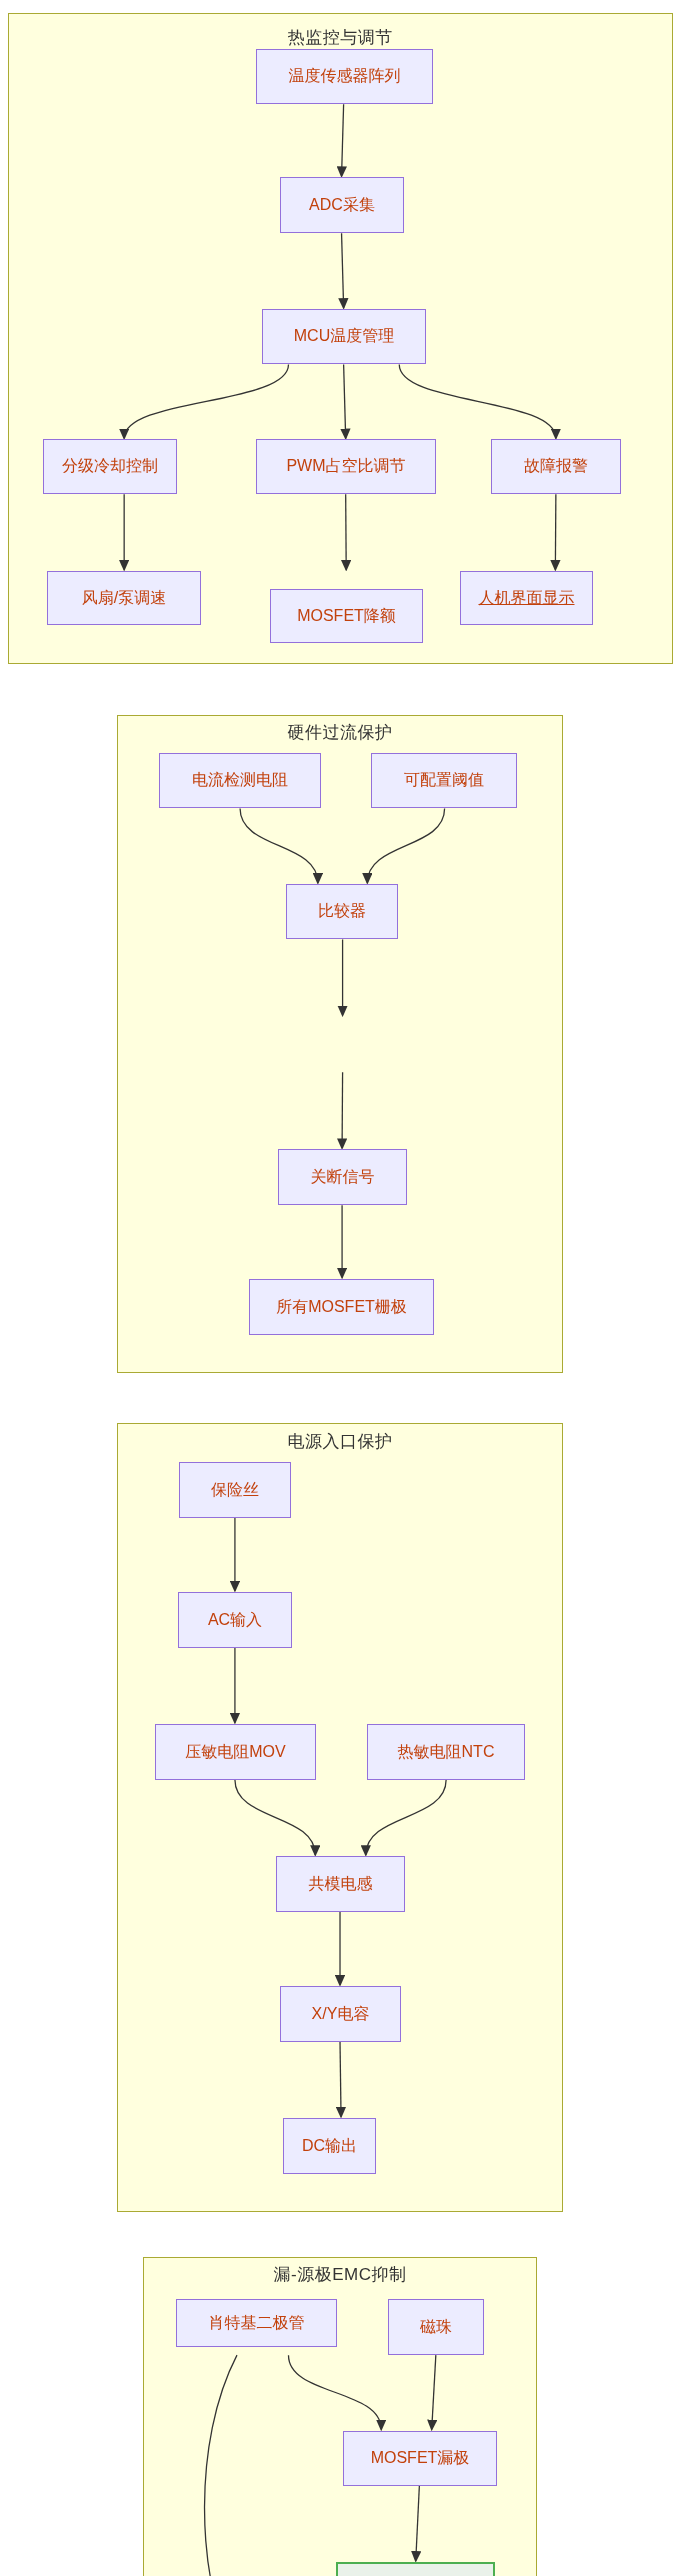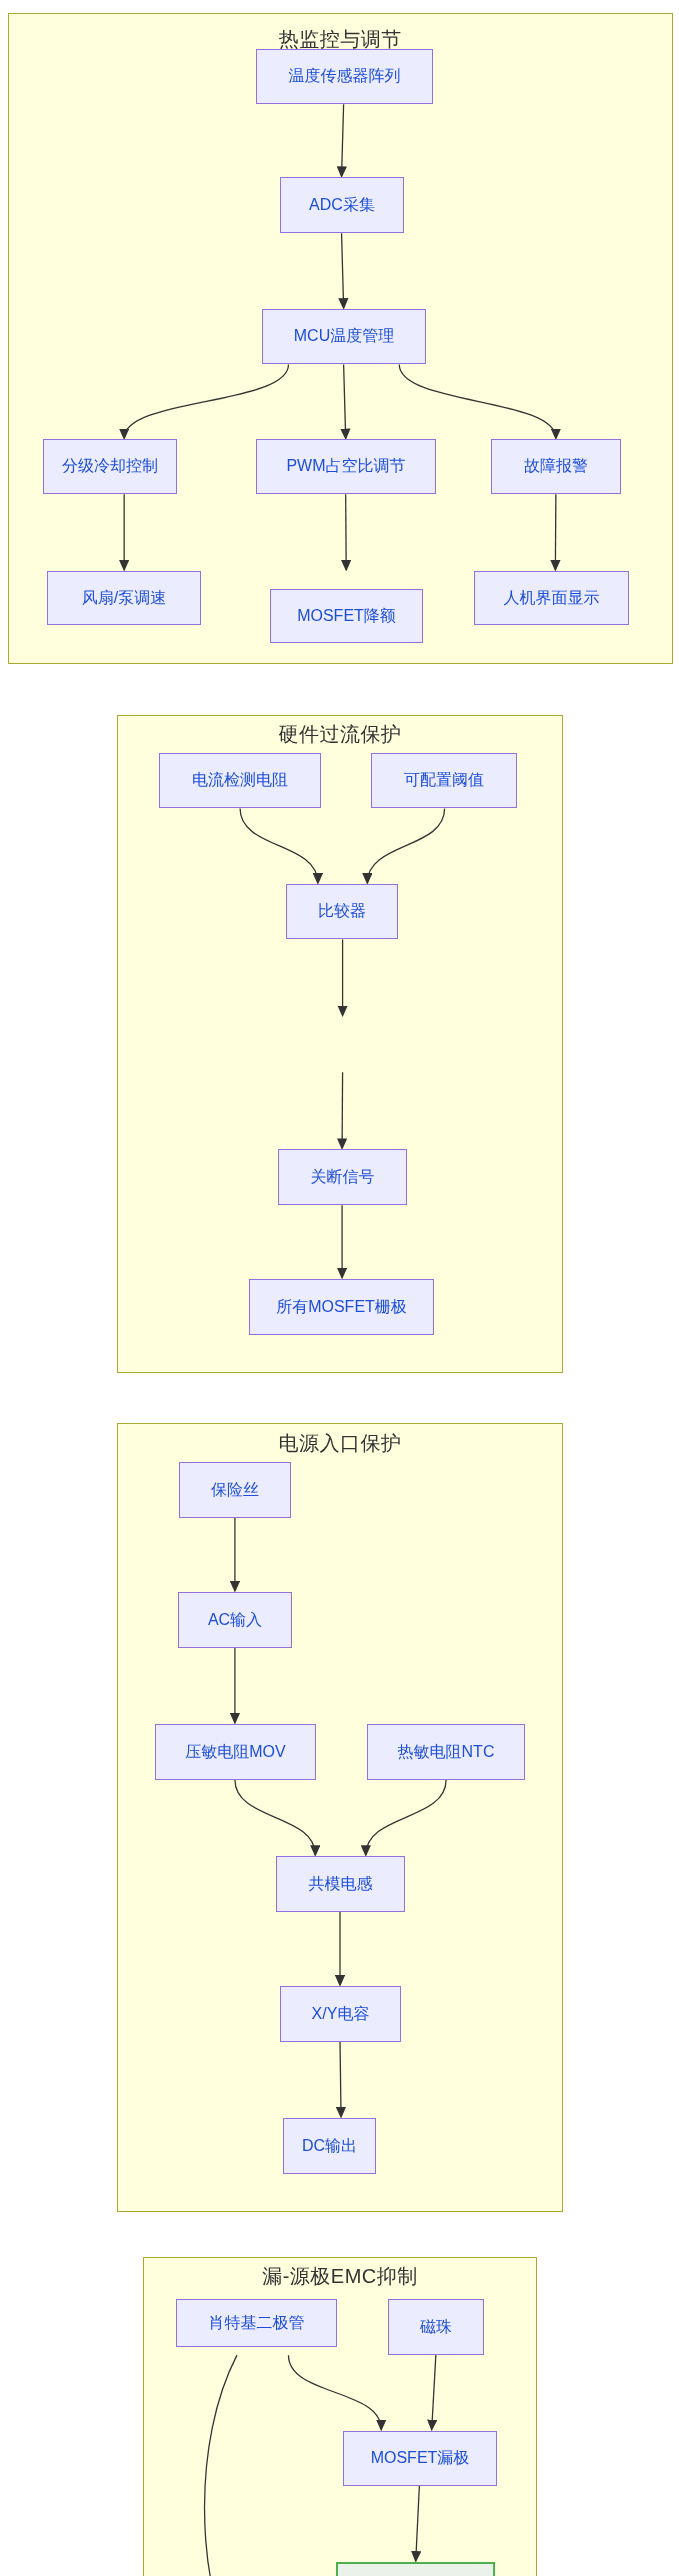--- a/index.html
+++ b/index.html
@@ -1,21 +1,21 @@
 <!DOCTYPE html>
 <html style="font-size:8.2px"><head>
 <meta charset="utf-8">
 <style>
   html,body{margin:0;padding:0;background:#ffffff;}
   body{font-family:"Liberation Sans", sans-serif;}
   #canvas{position:relative;width:679px;height:3546px;background:#ffffff;overflow:hidden;}
   .section{position:absolute;background:#ffffde;border:0.8px solid #aaaa33;box-sizing:border-box;}
-  .section-title{position:absolute;width:100%;text-align:center;color:#333333;font-size:20px;letter-spacing:0.5px;}
+  .section-title{position:absolute;width:100%;text-align:center;color:#333333;font-size:17px;letter-spacing:0.5px;}
   .node{position:absolute;box-sizing:border-box;display:flex;align-items:center;justify-content:center;
-        background:#ECECFF;border:1px solid #9370DB;color:#1d4ed8;font-size:16px;white-space:nowrap;}
+        background:#ECECFF;border:1px solid #9370DB;color:#c2410c;font-size:16px;white-space:nowrap;}
   .node.green{background:#eaf2ea;border:2.1px solid #4caf50;}
   svg.edges{position:absolute;left:0;top:0;pointer-events:none;}
   .edgepath{fill:none;stroke:#333333;stroke-width:2.5px;}
 </style>
 </head>
 <body>
 
 <div id="canvas" style="width: 679px; height: 3546px;">
     <div class="section" style="left: 7.7px; top: 13.4px; width: 665px; height: 651px;"></div>
     <div class="section-title" style="position: absolute; left: 7.7px; top: 26px; width: 665px;">热监控与调节</div>
@@ -78,21 +78,21 @@
     </div>
     <div class="node" style="left: 47px; top: 571px; width: 154px; height: 54px;">
       <span>风扇/泵调速</span>
     </div>
     <div class="node" style="left: 491px; top: 439px; width: 130px; height: 55px;">
       <span>故障报警</span>
     </div>
     <div class="node" style="left: 270px; top: 589px; width: 153px; height: 54px;">
       <span>MOSFET降额</span>
     </div>
-    <div class="node" style="left: 474px; top: 571px; width: 155px; height: 54px;">
+    <div class="node" style="left: 460px; top: 571px; width: 133px; height: 54px; text-decoration: underline;">
       <span>人机界面显示</span>
     </div>
     <div class="node" style="left: 159px; top: 753px; width: 162px; height: 55px;">
       <span>电流检测电阻</span>
     </div>
     <div class="node" style="left: 371px; top: 753px; width: 146px; height: 55px;">
       <span>可配置阈值</span>
     </div>
     <div class="node" style="left: 286px; top: 884px; width: 112px; height: 55px;">
       <span>比较器</span>

